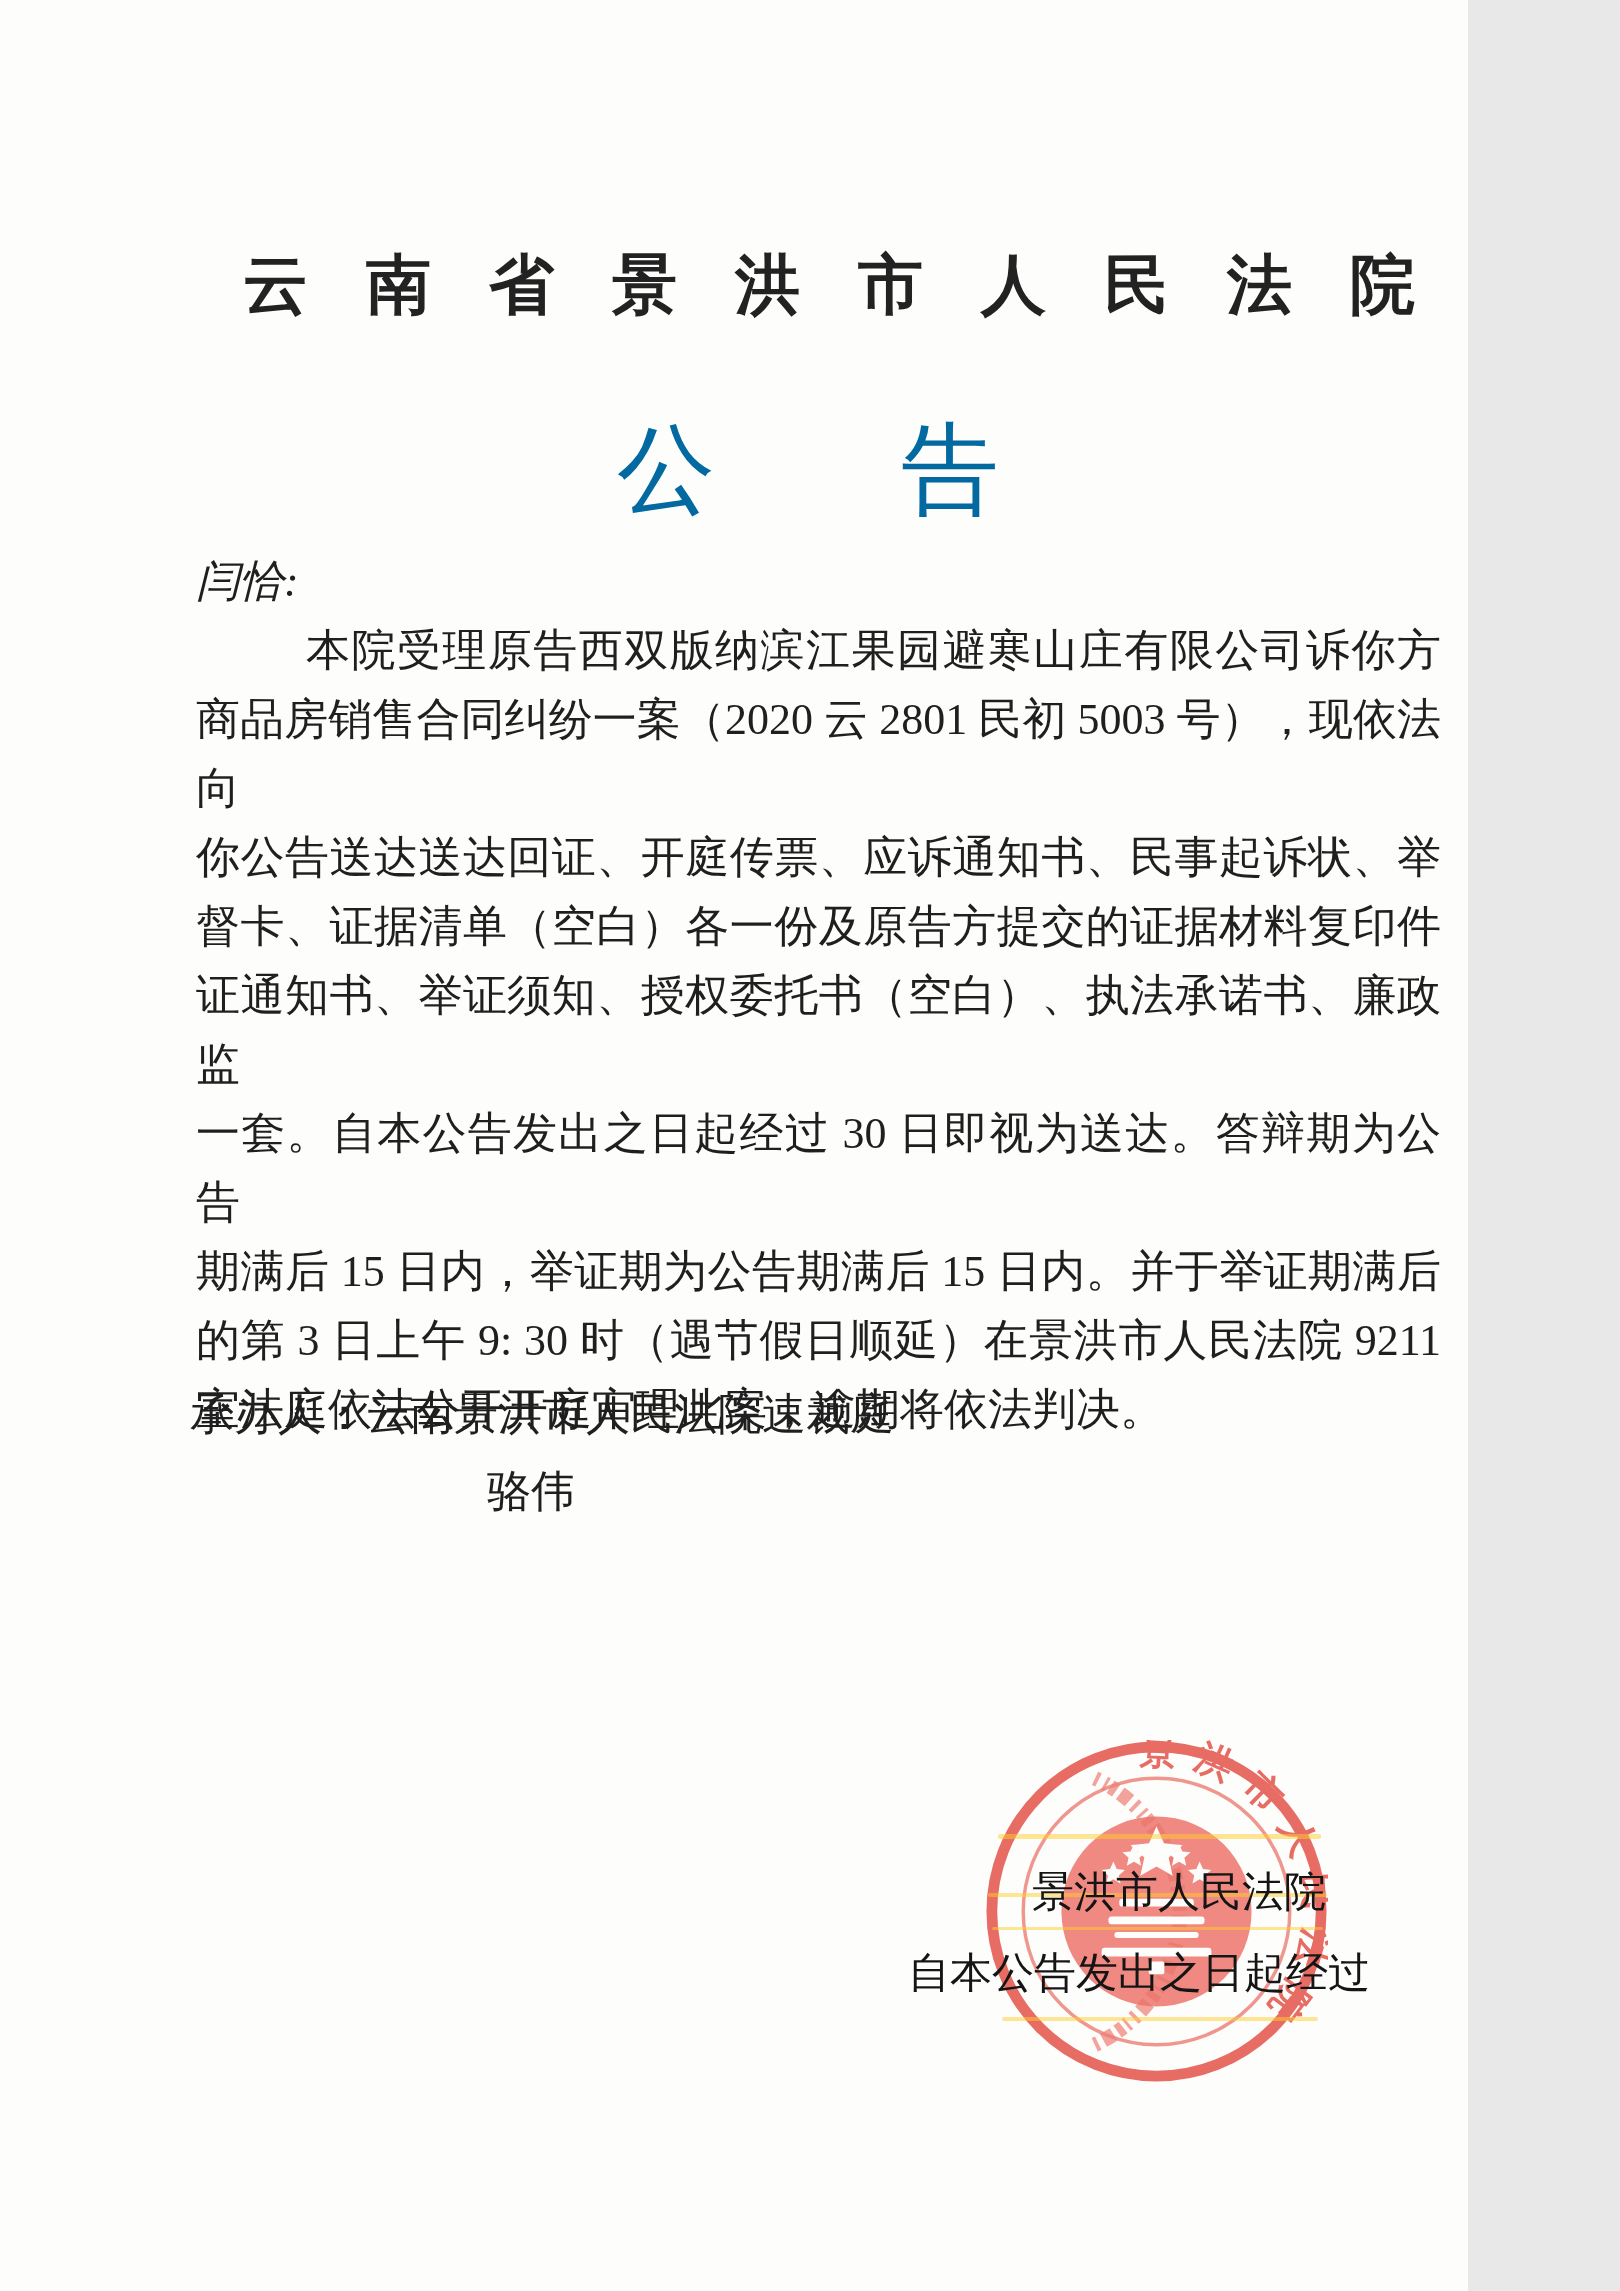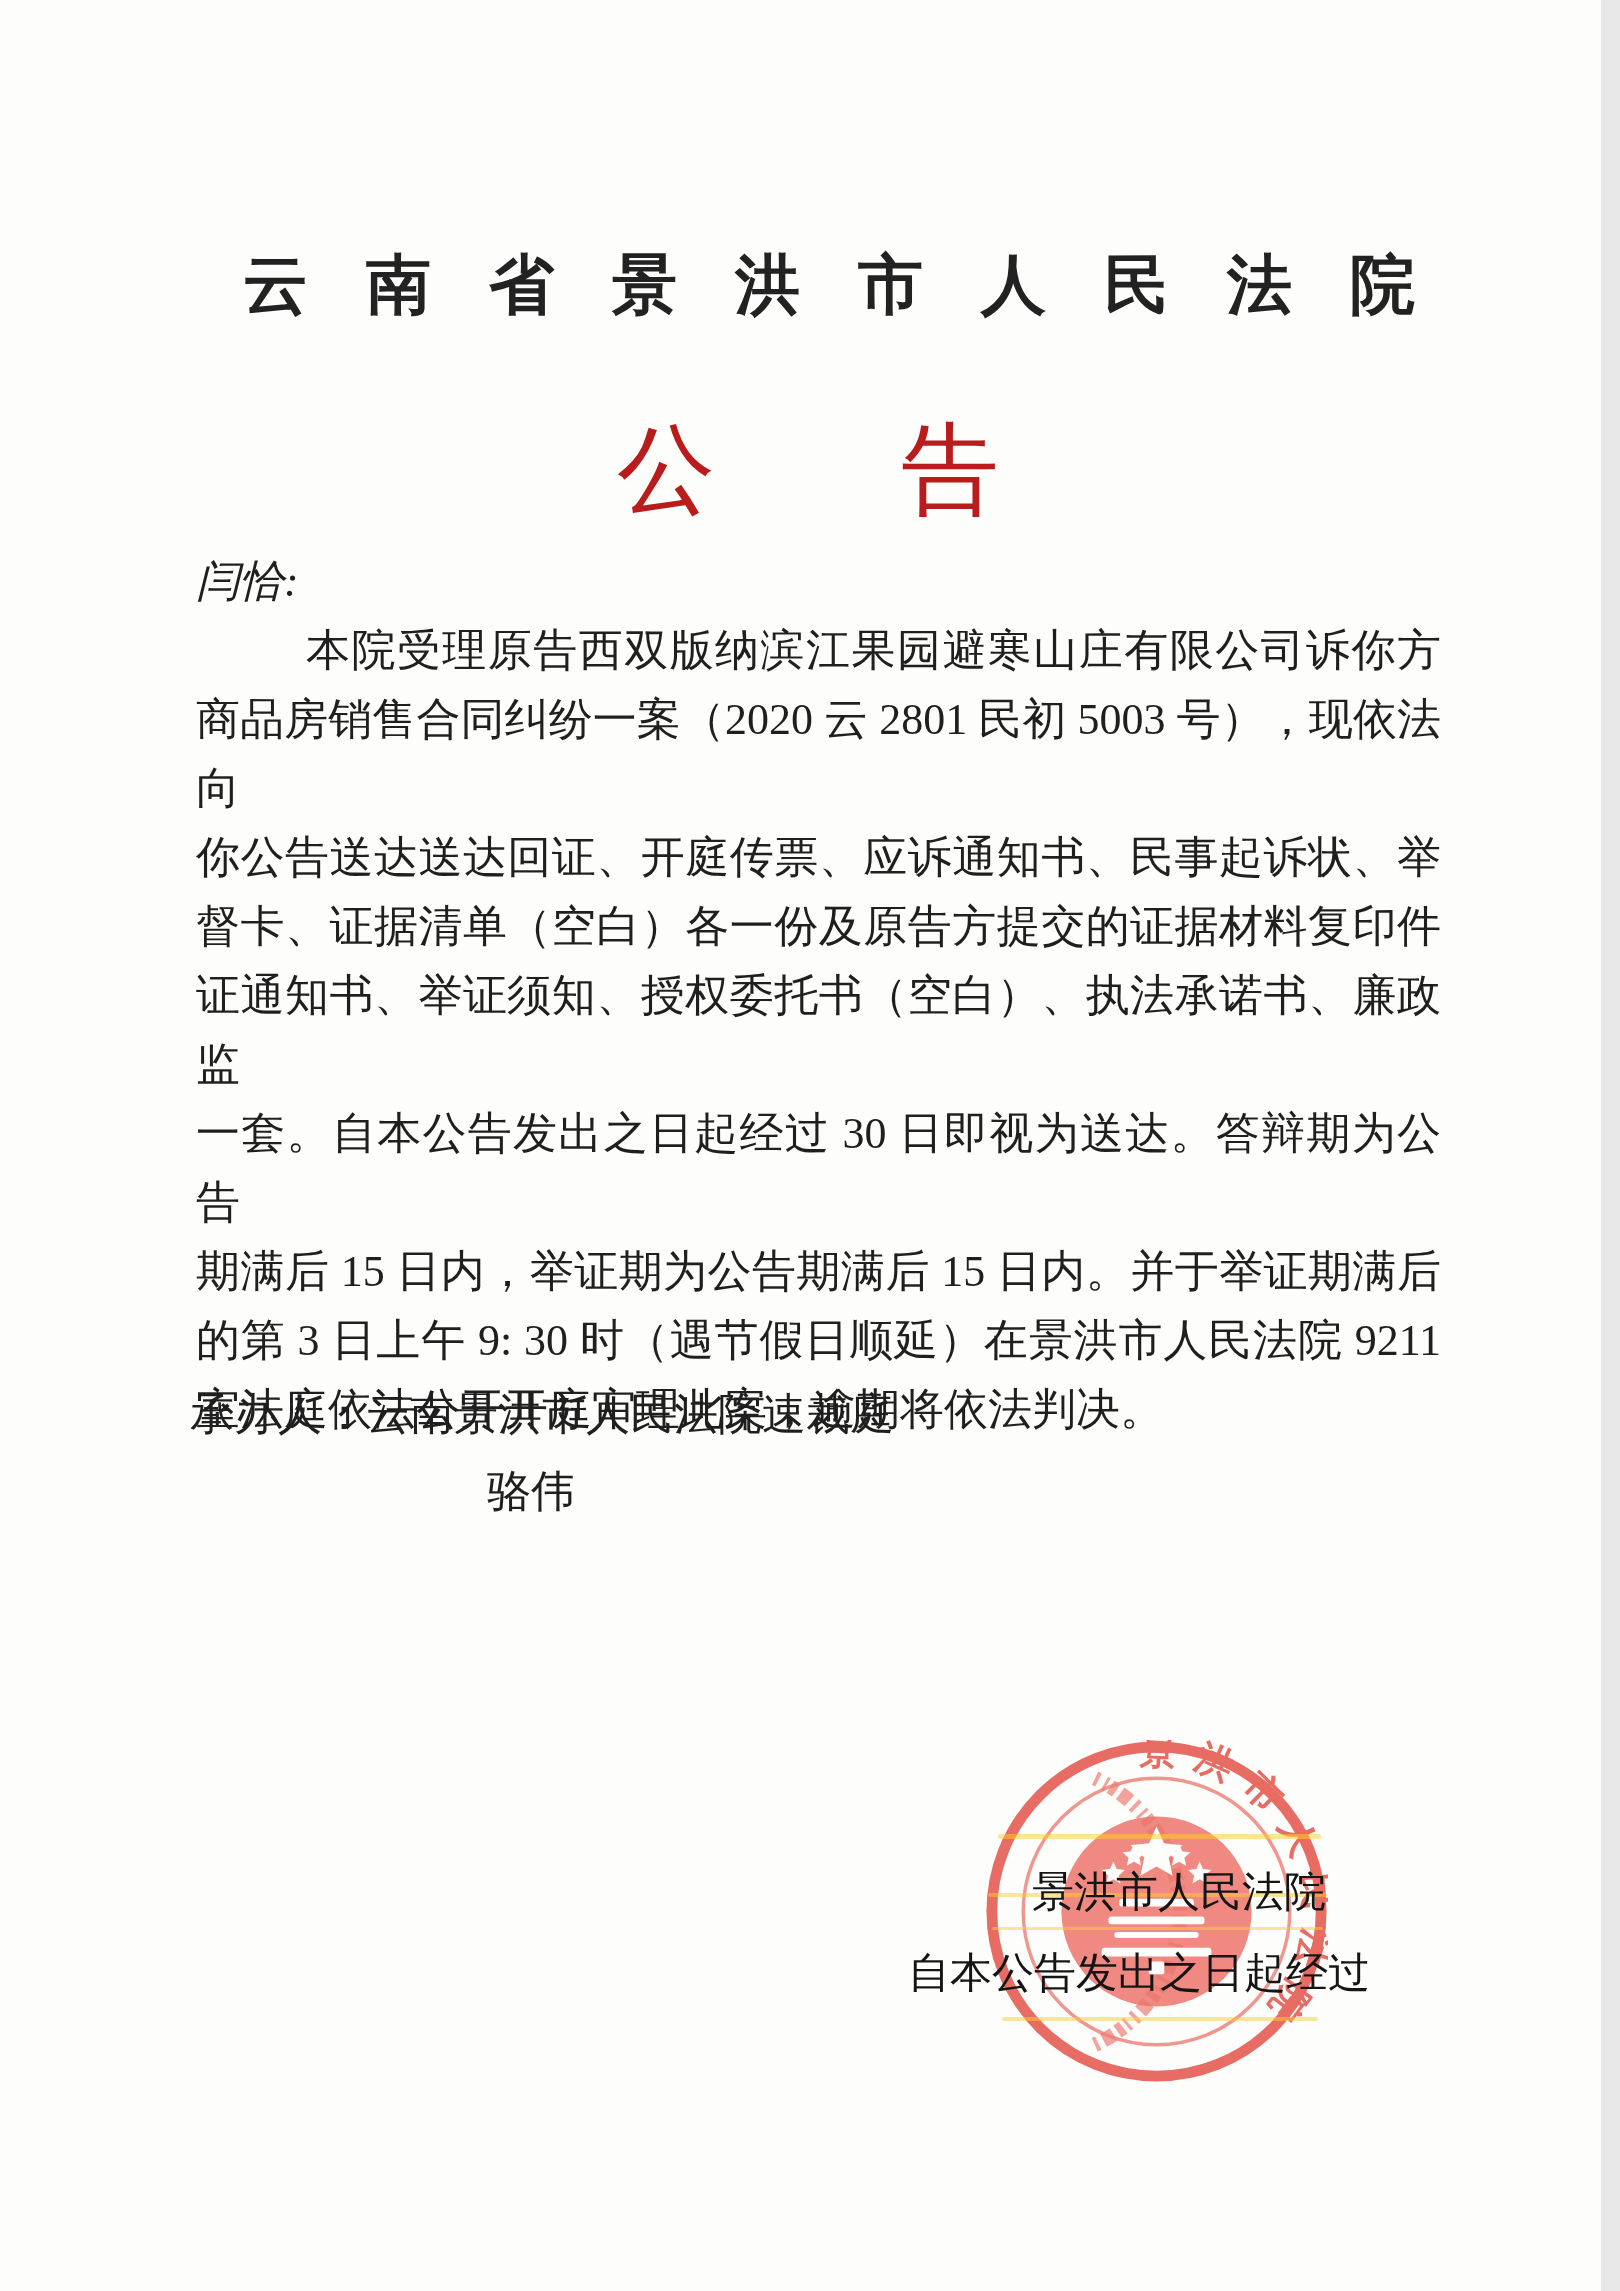--- a/index.html
+++ b/index.html
@@ -1,34 +1,34 @@
 <!DOCTYPE html>
 <html><head>
 <meta charset="utf-8">
 <style>
   html,body{margin:0;padding:0;background:#e8e8e8;}
   .page{
     position:relative;
-    width:1601px;height:2292px;
+    width:1468px;height:2292px;
     background:#fdfdfb;
     overflow:hidden;
     font-family:"Liberation Serif", serif;
     color:#1f1f1f;
   }
   .court-title{
     position:absolute;left:243px;top:253px;
     font-size:65px;font-weight:700;
     letter-spacing:58px;white-space:nowrap;line-height:1;
     color:#222;
   }
   .doc-type{
     position:absolute;left:617px;top:412px;
     font-size:98px;font-weight:400;
     letter-spacing:186px;white-space:nowrap;line-height:1.2;
-    color:#b91c1c;
+    color:#0369a1;
   }
   .content{
     position:absolute;left:196px;top:547px;width:1245px;
     font-size:44px;line-height:69px;
   }
   .addressee{ text-align:left;font-style:italic; }
   .bodyline{
     text-align:justify;
     text-align-last:justify;
   }

